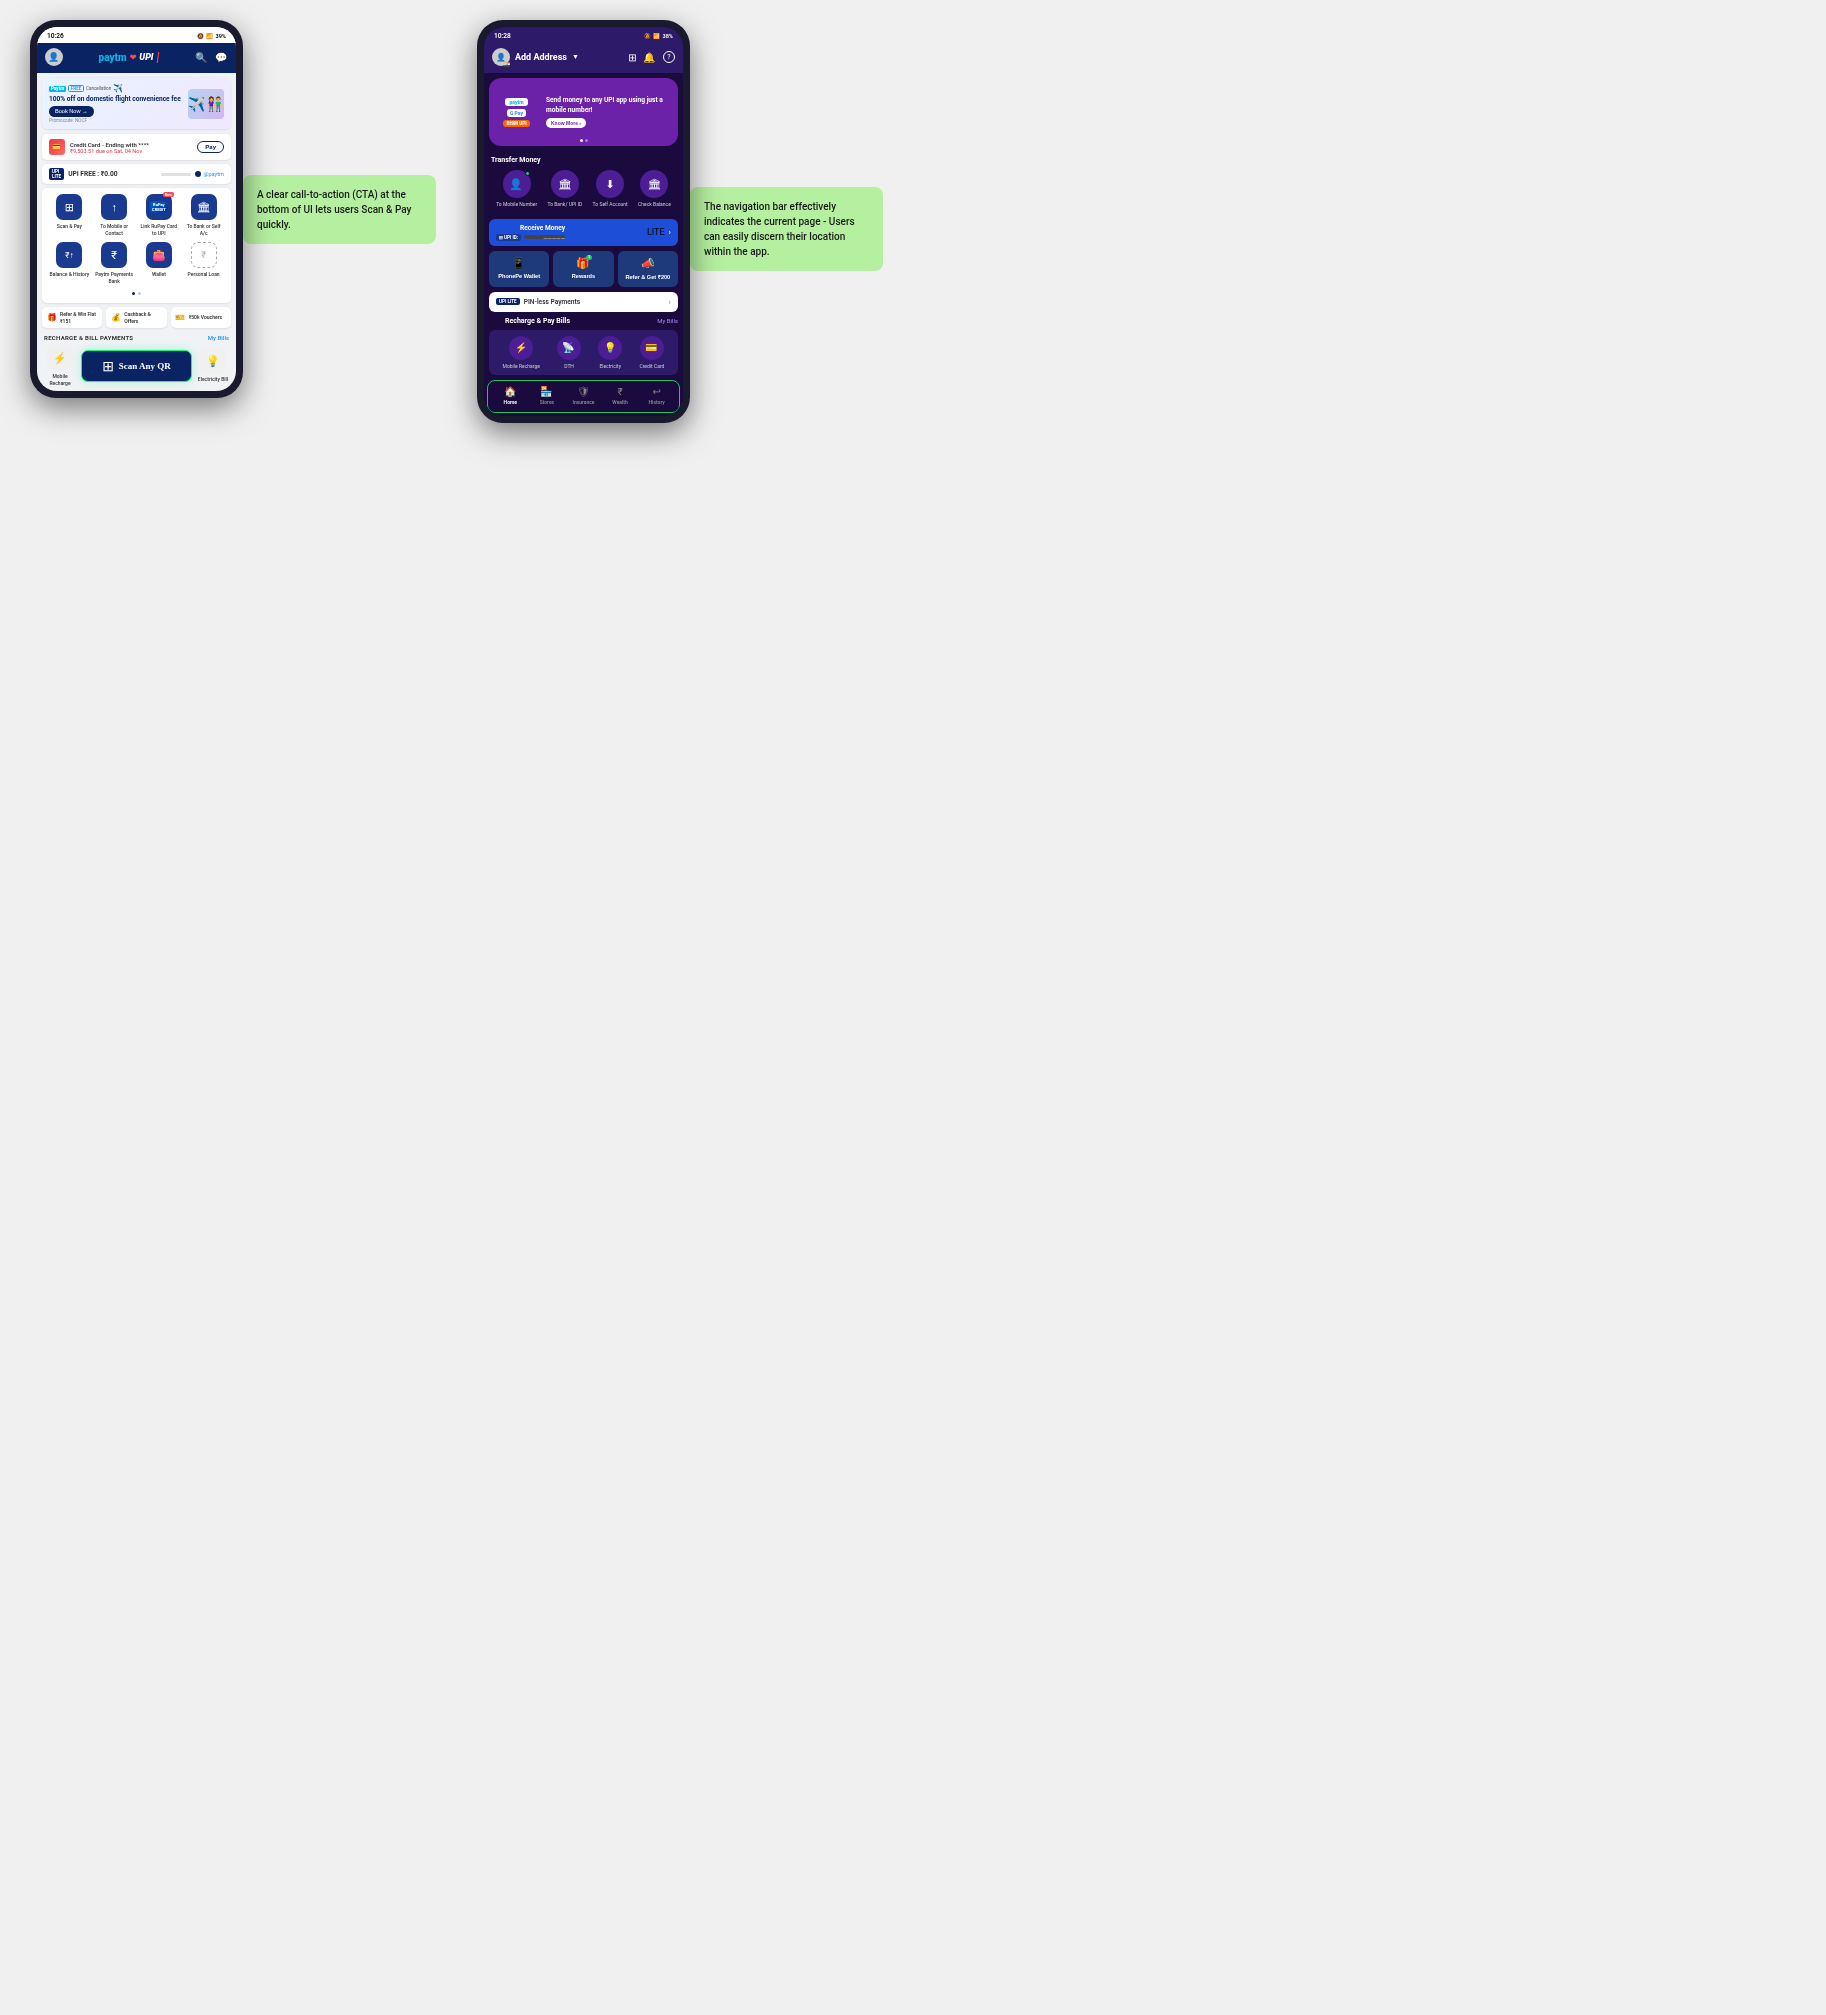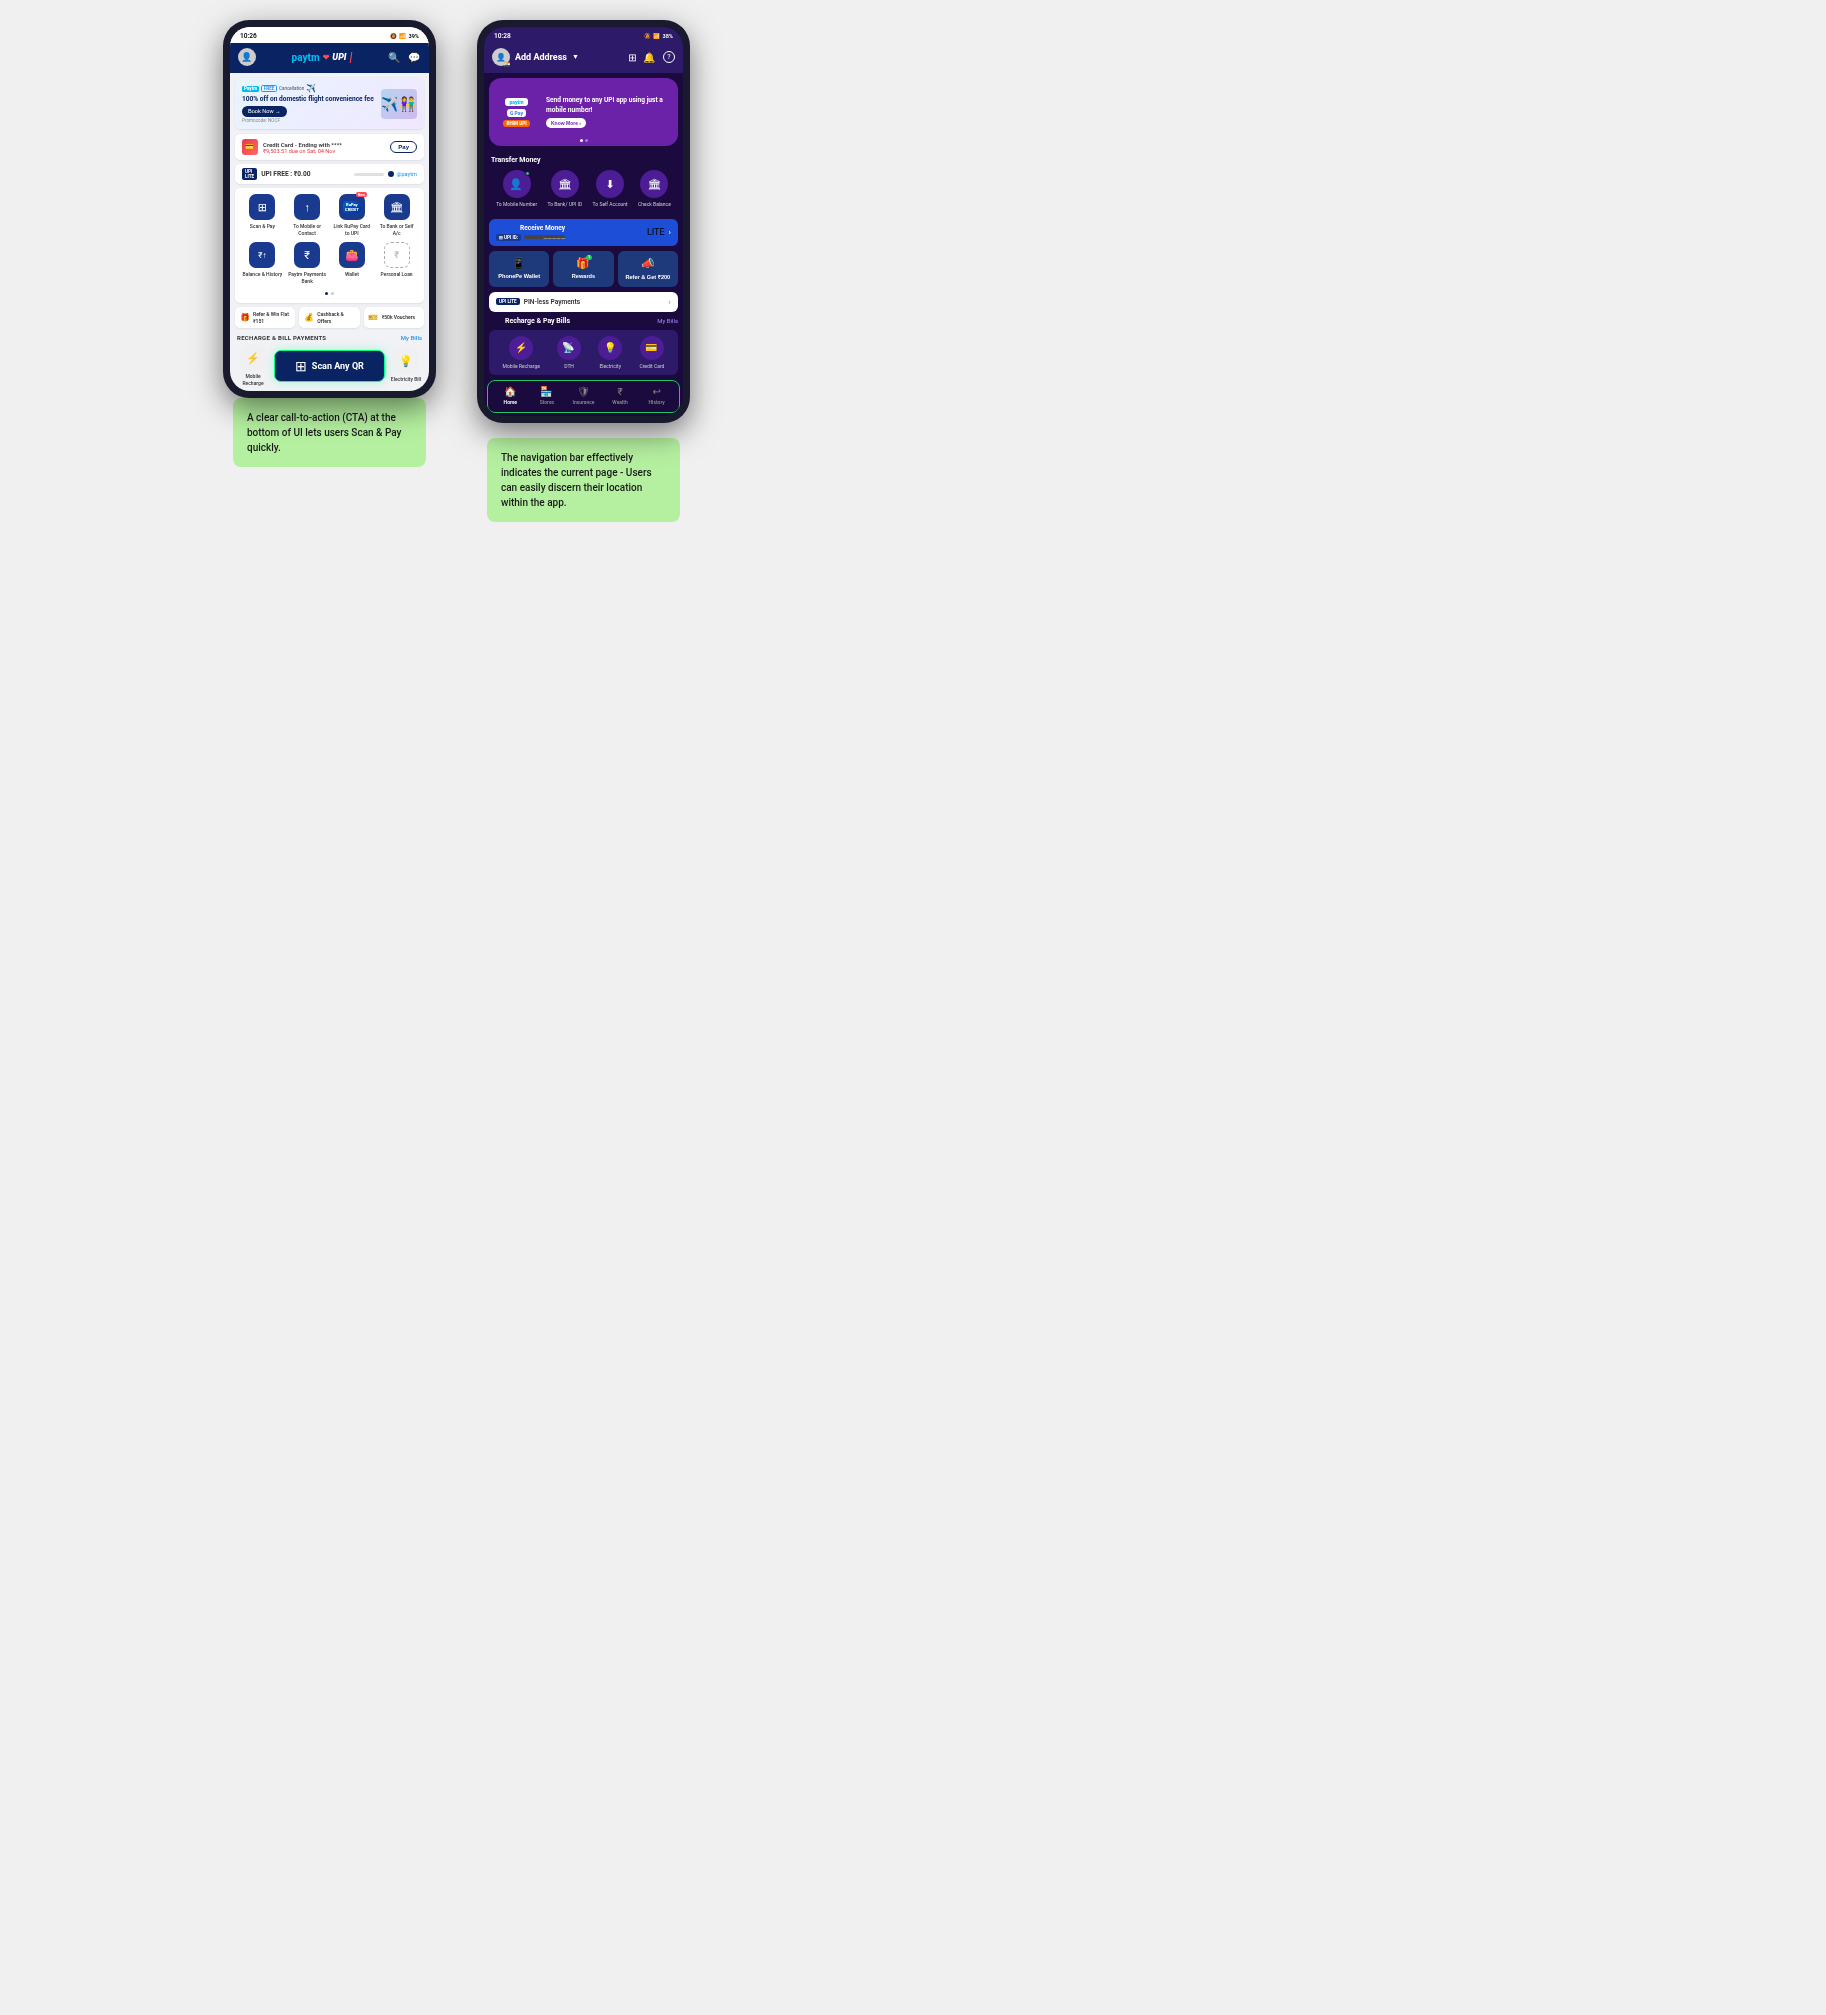--- a/index.html
+++ b/index.html
@@ -17,21 +17,21 @@
     .phones-row {
       display: flex;
       gap: 41px;
       justify-content: center;
       align-items: flex-start;
       width: 100%;
     }
 
     .phone-wrapper {
       display: flex;
-      flex-direction: column;
+      flex-direction: row;
       align-items: center;
     }
 
     
     .phone-shell {
       width: 213px;
       background: #1a1a2e;
       border-radius: 26px;
       padding: 7px;
       box-shadow: 0 10px 30px rgba(0,0,0,0.5);
@@ -297,21 +297,21 @@
       padding: 7px 10px;
       display: flex;
       align-items: center;
       justify-content: center;
       gap: 5px;
       border: 1.5px solid #00ff88;
       cursor: pointer;
       box-shadow: 0 0 10px rgba(0,255,136,0.3);
     }
     .scan-qr-icon { font-size: 14px; color: #fff; }
-    .scan-qr-text { font-size: 9px; font-weight: 700; color: #fff; }
+    .scan-qr-text { font-size: 9px; font-weight: 700; color: #fff; font-family: Liberation Serif, serif; }
 
     
     .phone2-screen { background: #1a0a3e; }
 
     .p2-header {
       background: #2d1b69;
       padding: 5px 8px 7px;
       display: flex;
       justify-content: space-between;
       align-items: center;

